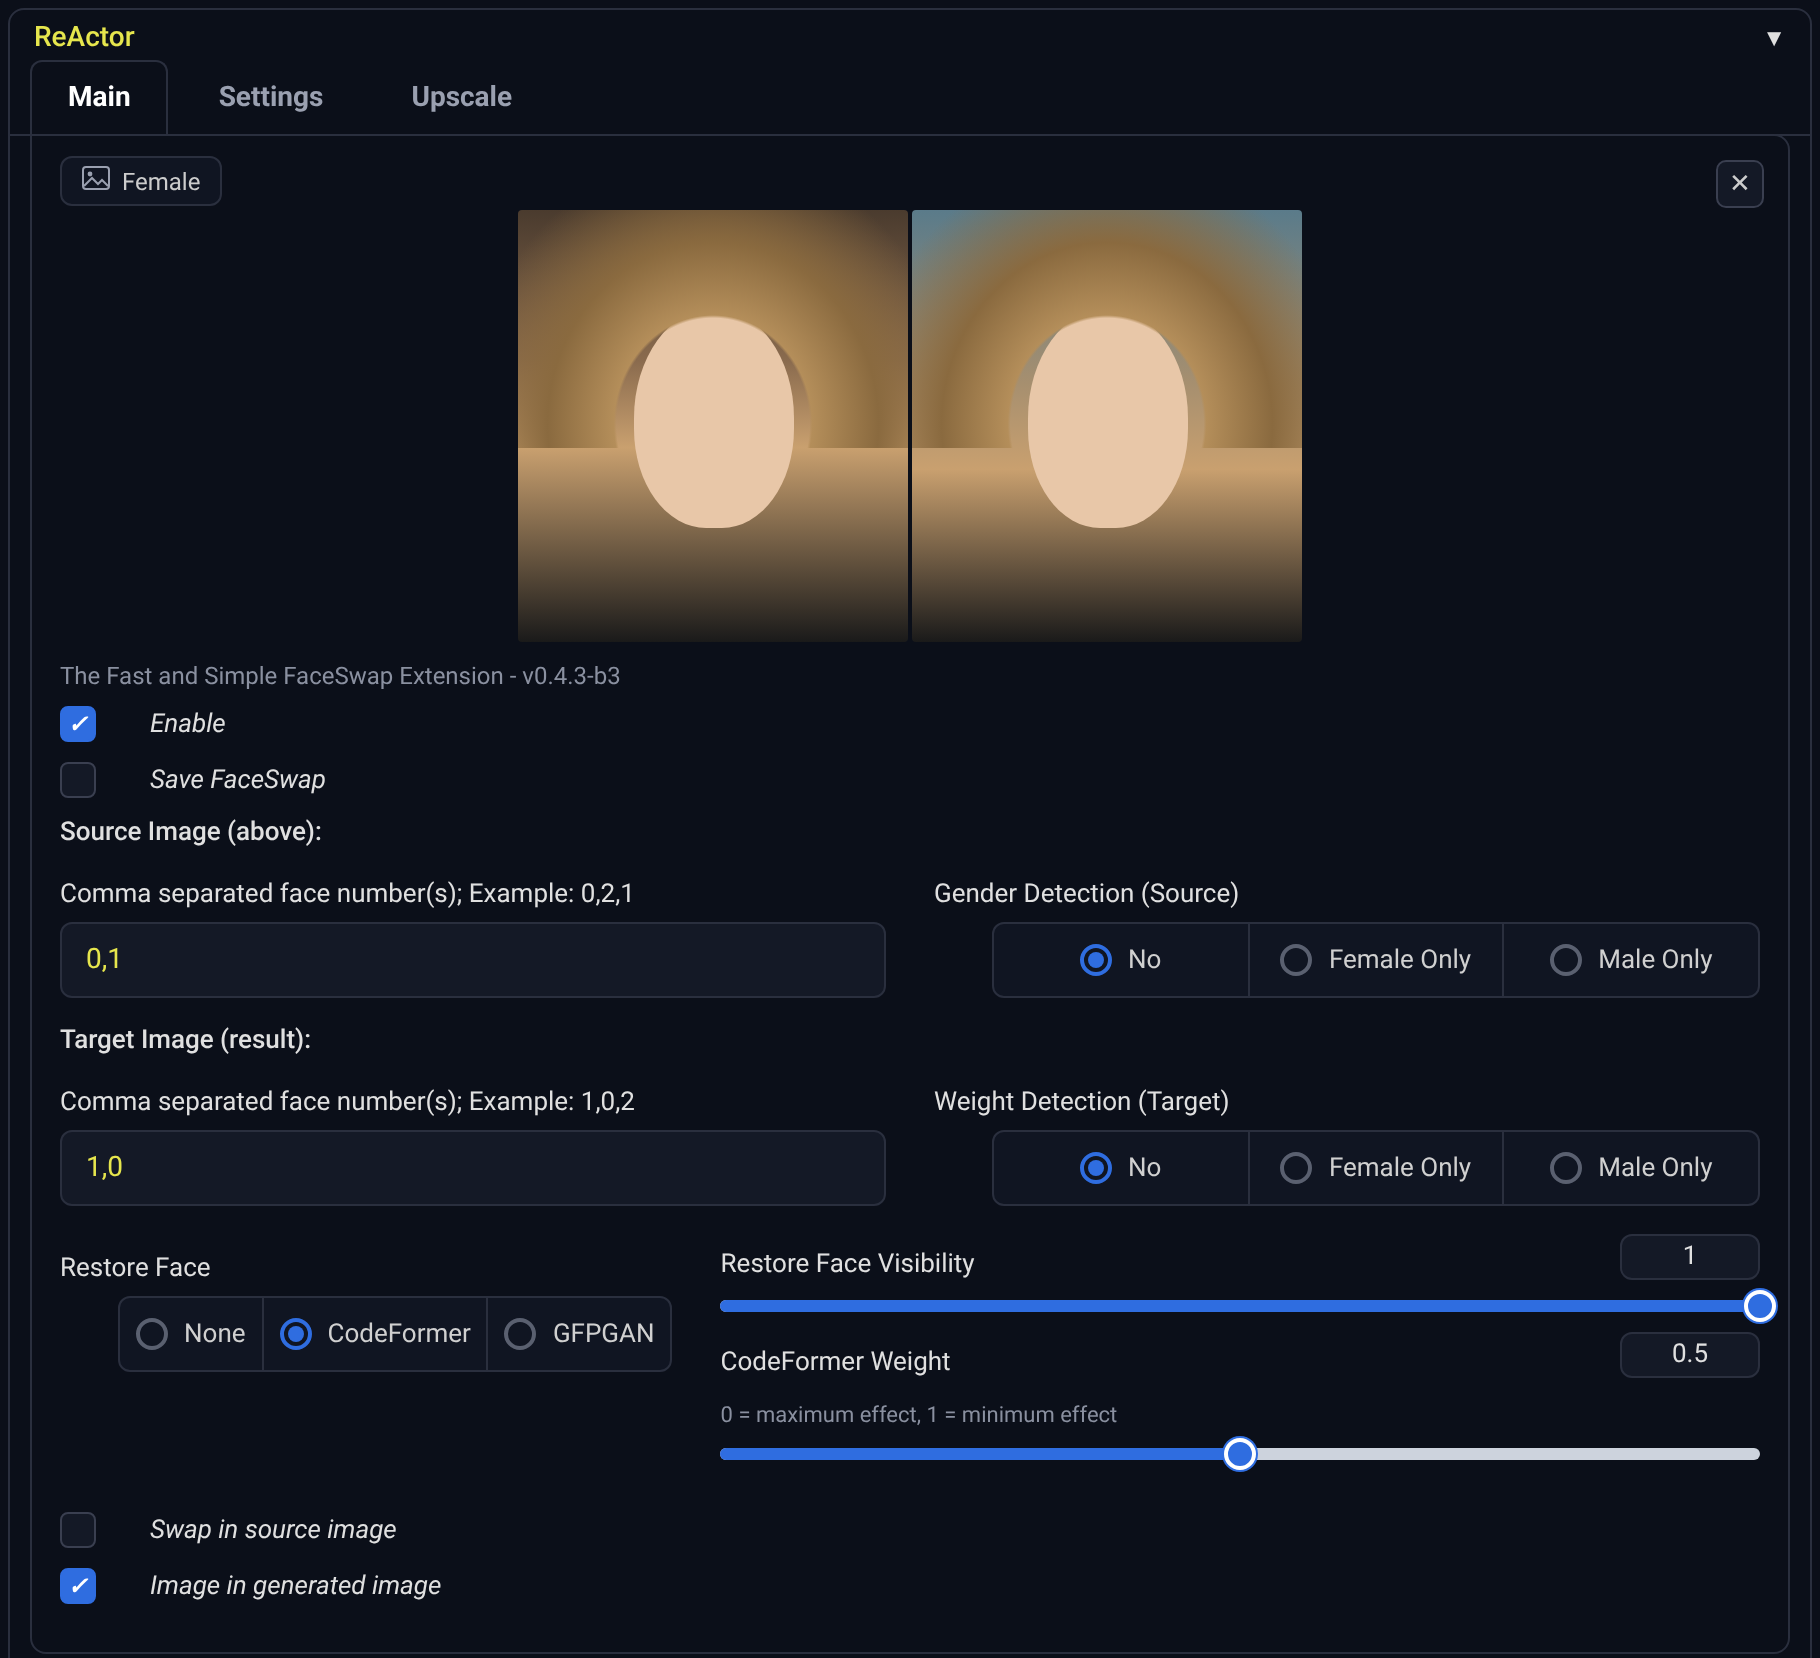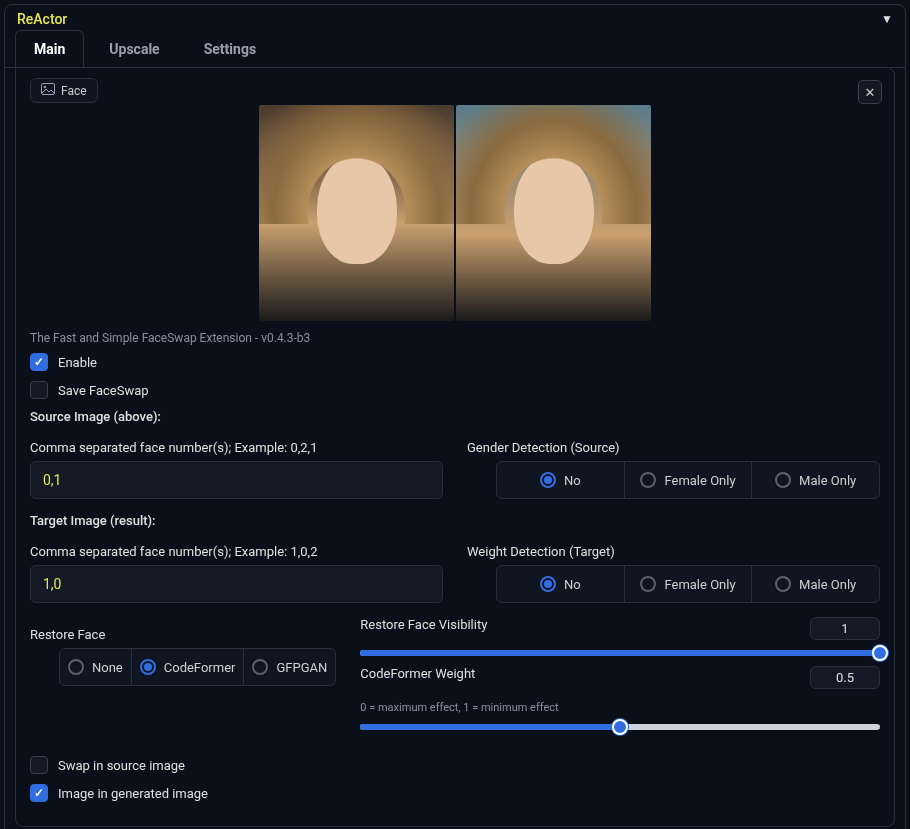--- a/index.html
+++ b/index.html
@@ -120,22 +120,23 @@
     font-size: 13px;
   }
   .desc {
     color: #8a90a0;
     font-size: 12px;
     margin: 4px 0 8px 0;
   }
   .check-row {
     display: flex;
     align-items: center;
-    gap: 10px;
+    gap: 27px;
     margin: 6px 0 10px 0;
+    font-style: italic;
   }
   .chk {
     width: 18px; height: 18px;
     border: 1px solid #3a3f50;
     border-radius: 4px;
     background: #141926;
     display: inline-flex;
     align-items: center;
     justify-content: center;
     cursor: pointer;
@@ -211,21 +212,21 @@
     border-color: #2f6de0;
   }
   .radio-opt.selected .radio-dot::after {
     content:"";
     width: 8px; height: 8px;
     background: #2f6de0;
     border-radius: 50%;
   }
   .slider-row {
     display: flex;
-    align-items: flex-start;
+    align-items: flex-end;
     justify-content: space-between;
     gap: 8px;
   }
   .slider-val {
     background: #141926;
     border: 1px solid #2a2f3e;
     border-radius: 6px;
     padding: 3px 0;
     width: 70px;
     text-align: center;
@@ -270,36 +271,36 @@
 <body>
 
 <div class="panel">
   <div class="panel-header">
     <span class="panel-title">ReActor</span>
     <span class="caret">▼</span>
   </div>
 
   <div class="tabs">
     <div class="tab active">Main</div>
+    <div class="tab">Settings</div>
     <div class="tab">Upscale</div>
-    <div class="tab">Settings</div>
   </div>
 
   <div class="body">
 
     <div class="img-row">
       <div class="image-badge">
         <span>
           <svg width="14" height="12" viewBox="0 0 14 12">
               <rect x="0.5" y="0.5" width="13" height="11" rx="1.5" fill="none" stroke="#9aa0b0"></rect>
               <circle cx="4" cy="4" r="1.2" fill="#9aa0b0"></circle>
               <path d="M1 10 L5 6 L8 9 L10 7 L13 10" fill="none" stroke="#9aa0b0"></path>
             </svg>
         </span>
-        <span>Face</span>
+        <span>Female</span>
       </div>
     </div>
 
     <div class="close-btn">
       <span>✕</span>
     </div>
 
     <div class="img-preview">
       <div class="face a"></div>
       <div class="face b"></div>

